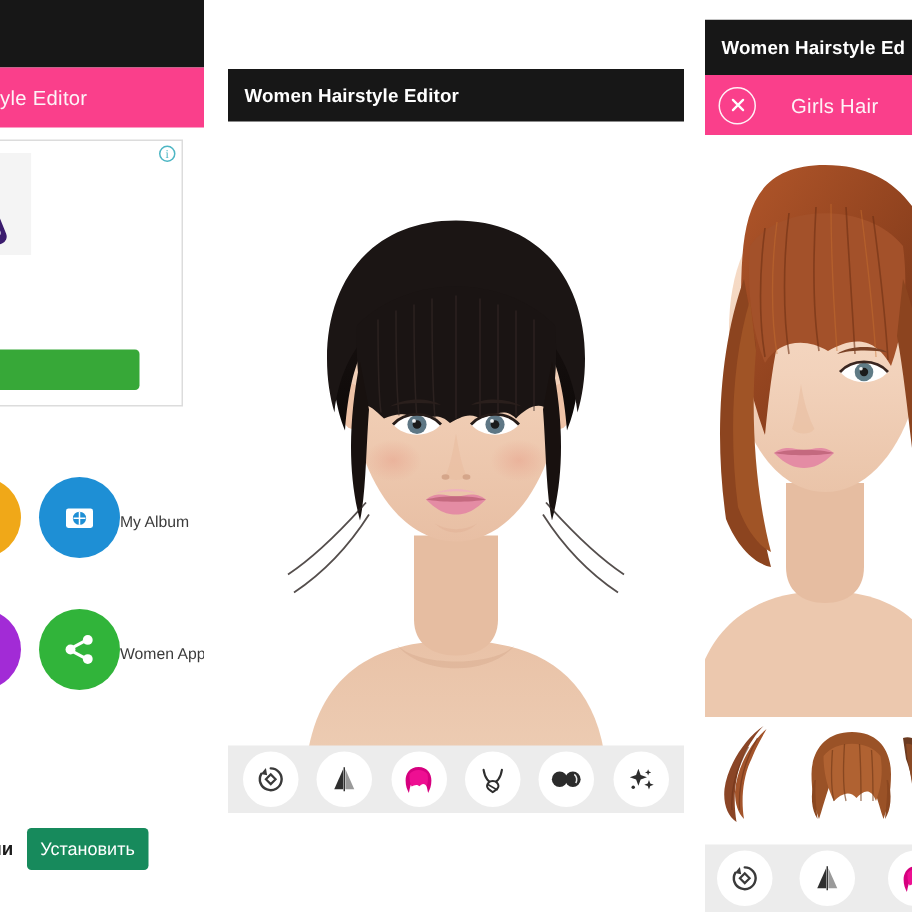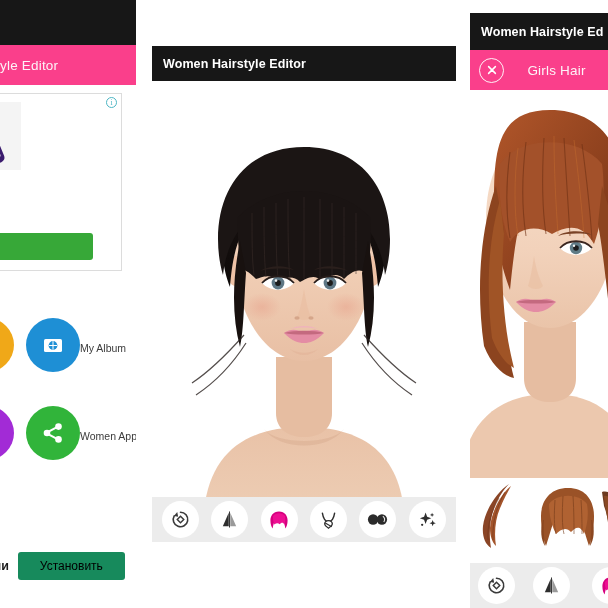--- a/index.html
+++ b/index.html
@@ -114,22 +114,22 @@
     width: 140px; height: 40px;
     display: flex; align-items: center;
   }
   .bottom-ad-text {
     font-size: 12.5px; font-weight: bold; color: #1d1d1d;
     white-space: nowrap;
   }
   .bottom-ad-btn {
     margin-left: 9px;
     background: #178A5C; border-radius: 3px;
-    color: #000000; font-size: 12px;
-    padding: 7px 22px; white-space: nowrap;
+    color: #ffffff; font-size: 12px;
+    padding: 7px 9px; white-space: nowrap;
   }
 </style>
 </head>
 <body>
 
 <div id="stage">
 
   <div class="panel" style="left:-14px; top:0; width:150px; height:608px;">
 
     <div class="statusbar" style="position:absolute; left:0; top:0; width:150px; height:45px; padding-left:24px;">

